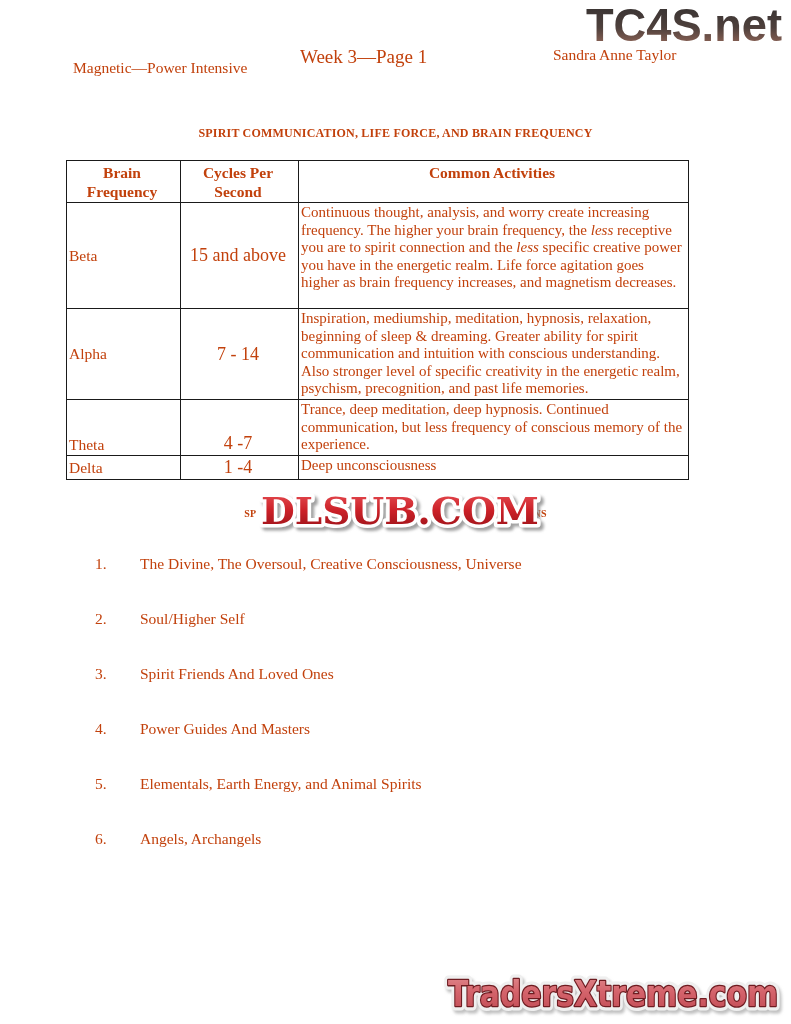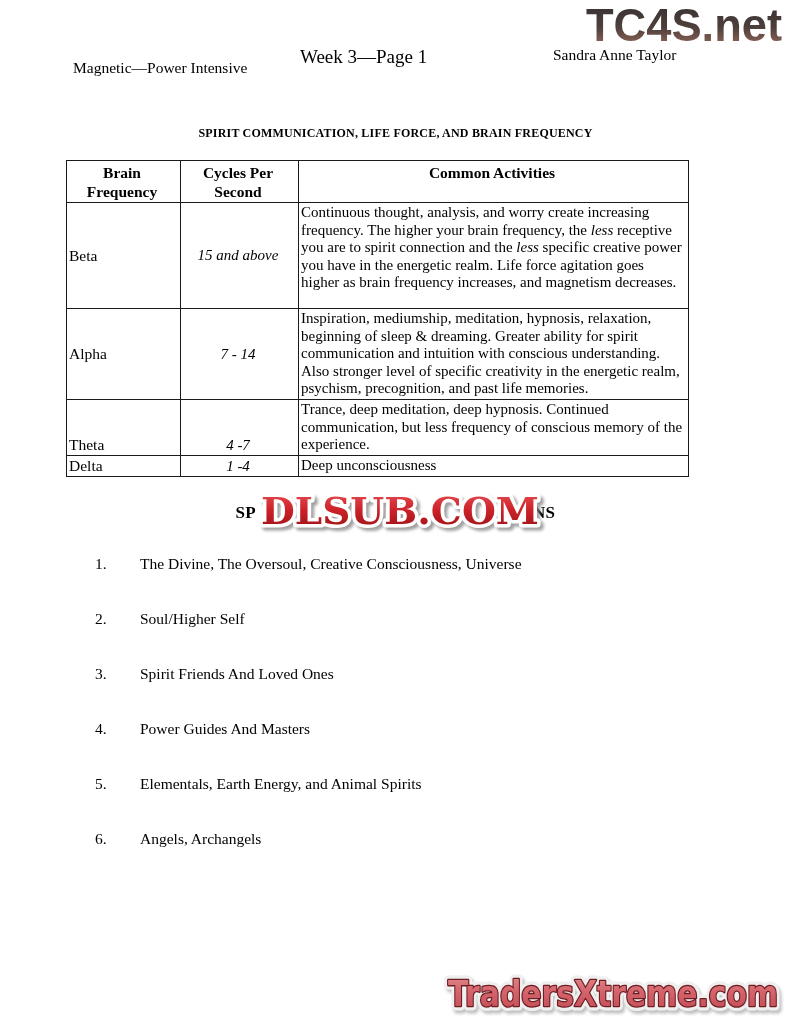--- a/index.html
+++ b/index.html
@@ -1,21 +1,21 @@
 <!DOCTYPE html>
 <html><head>
 <meta charset="utf-8">
 <style>
   html,body{margin:0;padding:0;background:#888;}
   .page{
     position:relative;
     width:791px;height:1024px;
     background:#ffffff;
     font-family:"Liberation Serif", serif;
-    color:#000000;
+    color:#c2410c;
     overflow:hidden;
     margin:0 auto;
   }
   
   .tc4s-logo{position:absolute;top:0;right:2px;}
   .hdr-left{position:absolute;top:59px;left:73px;font-size:15.5px;}
   .hdr-center{position:absolute;top:46px;left:300px;font-size:19px;}
   .hdr-right{position:absolute;top:46px;left:553px;font-size:15.5px;}
   
   .doc-title{
@@ -36,29 +36,29 @@
   .freq-table th{
     font-size:15.5px;font-weight:bold;text-align:center;vertical-align:top;
     padding-top:3px;line-height:18.5px;
   }
   .r-head{height:40px;}
   .r-beta{height:106px;}
   .r-alpha{height:91px;}
   .r-theta{height:56px;}
   .r-delta{height:20px;}
   .cell-name{vertical-align:middle;text-align:left;font-size:15.5px;margin-left:28px;}
-  .cell-cycles{vertical-align:middle;text-align:center;font-size:15px;font-style:italic;}
+  .cell-cycles{vertical-align:middle;text-align:center;font-size:18px;}
   .va-b{vertical-align:bottom;padding-bottom:2px;}
   .cell-desc{vertical-align:top;text-align:left;line-height:17.5px;padding-top:2px;}
   
   .section-heading{
     position:absolute;top:486px;left:0;width:791px;
     display:flex;justify-content:center;align-items:center;
   }
-  .sh-frag{font-weight:bold;font-size:17px;letter-spacing:.3px;position:relative;z-index:1;}
+  .sh-frag{font-weight:bold;font-size:10px;letter-spacing:.3px;position:relative;z-index:1;}
   .dlsub-wrap{position:relative;z-index:2;margin:0 -16px 0 -5px;}
   
   .spirit-list{position:absolute;top:554px;left:95px;width:560px;}
   .list-item{display:flex;margin-bottom:36px;line-height:19px;font-size:15.5px;}
   .li-num{width:45px;flex:0 0 45px;}
   
   .traders-wrap{position:absolute;top:966px;right:0;}
 </style>
 </head>
 <body>

